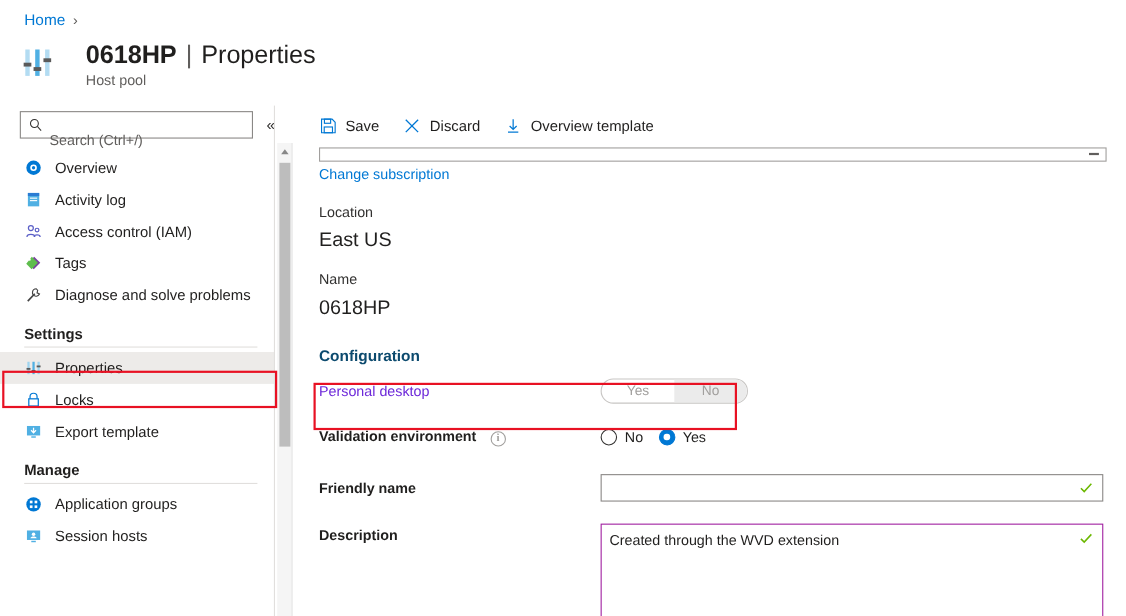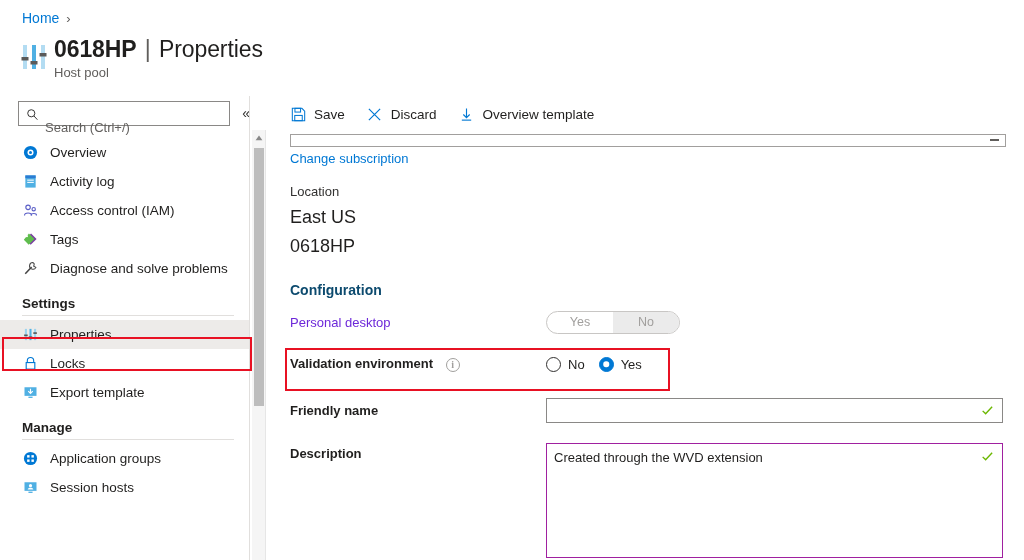--- a/index.html
+++ b/index.html
@@ -17,21 +17,21 @@
   .breadcrumb {
     position:absolute; left:22px; top:10px;
     font-size:14px; display:flex; align-items:center; gap:7px;
   }
   .breadcrumb .crumb-link { color:#0078d4; cursor:pointer; }
   .breadcrumb .crumb-sep { color:#605e5c; font-size:13px; }
 
   
   .title-row {
     position:absolute; left:20px; top:36px;
-    display:flex; align-items:flex-start; gap:4px;
+    display:flex; align-items:flex-start; gap:28px;
   }
   .hostpool-icon { width:30px; height:32px; margin-top:6px; }
   .title-text h1 {
     margin:0; font-size:23px; font-weight:400; color:#201f1e;
     line-height:1.15; letter-spacing:-0.1px; white-space:nowrap;
   }
   .title-text h1 .bold { font-weight:700; }
   .title-text h1 .divider { color:#605e5c; font-weight:300; padding:0 2px;}
   .title-sub { font-size:13px; color:#605e5c; margin-top:3px; }
 
@@ -404,20 +404,21 @@
 
       <div class="sub-combo">
         <span class="caret"></span>
       </div>
 
       <span class="change-sub">Change subscription</span>
 
       <div class="row-gap-a field-label">Location</div>
       <div class="row-gap-b field-value">East US</div>
 
+      <div class="row-gap-a field-label">Name</div>
       <div class="row-gap-b field-value">0618HP</div>
 
       <div class="section-head">Configuration</div>
 
       
       <div class="form-row">
         <span class="lbl disabled">Personal desktop</span>
         <div class="pill">
           <span class="seg">Yes</span>
           <span class="seg active">No</span>

